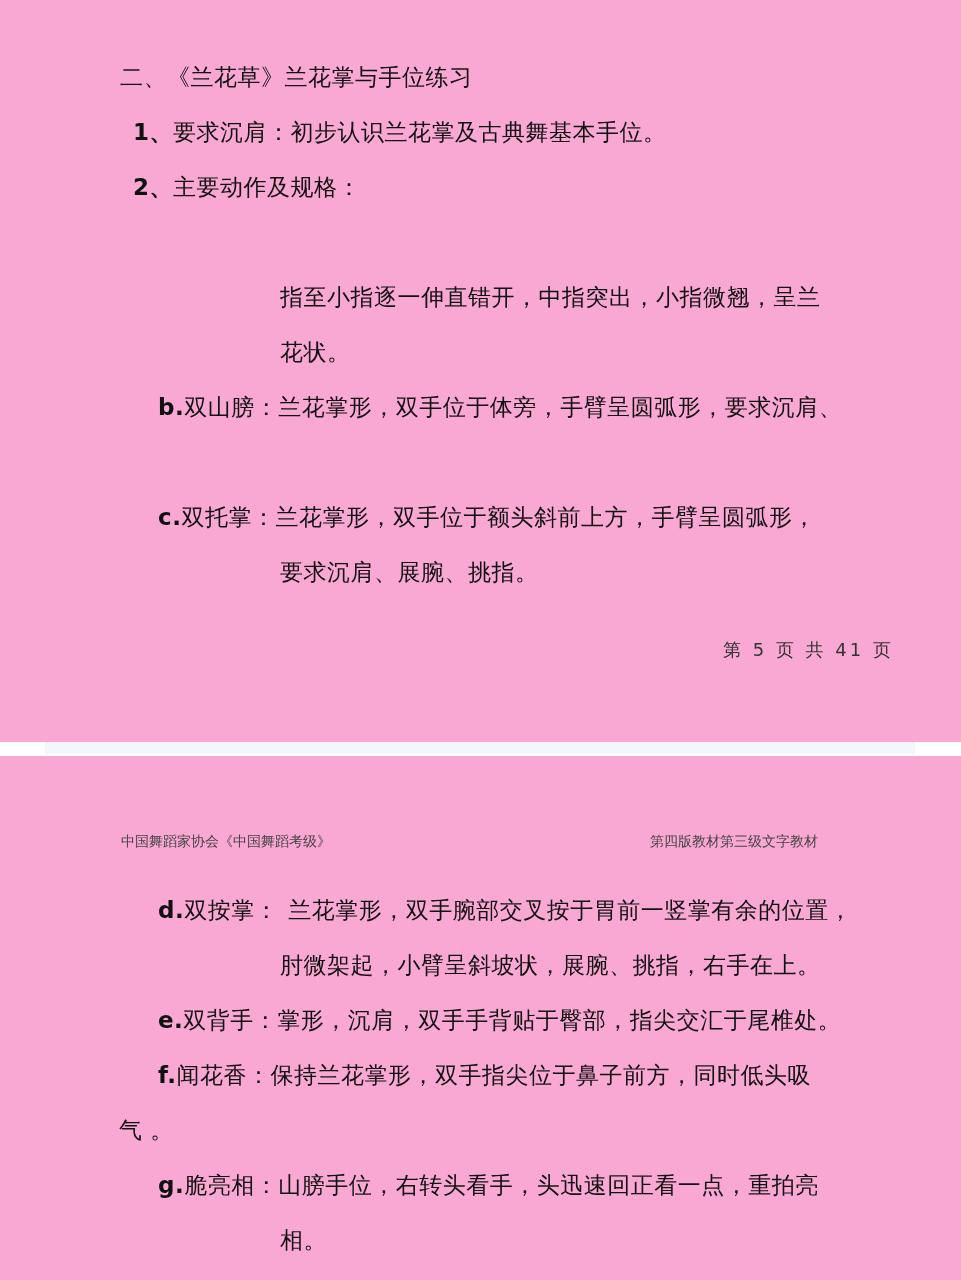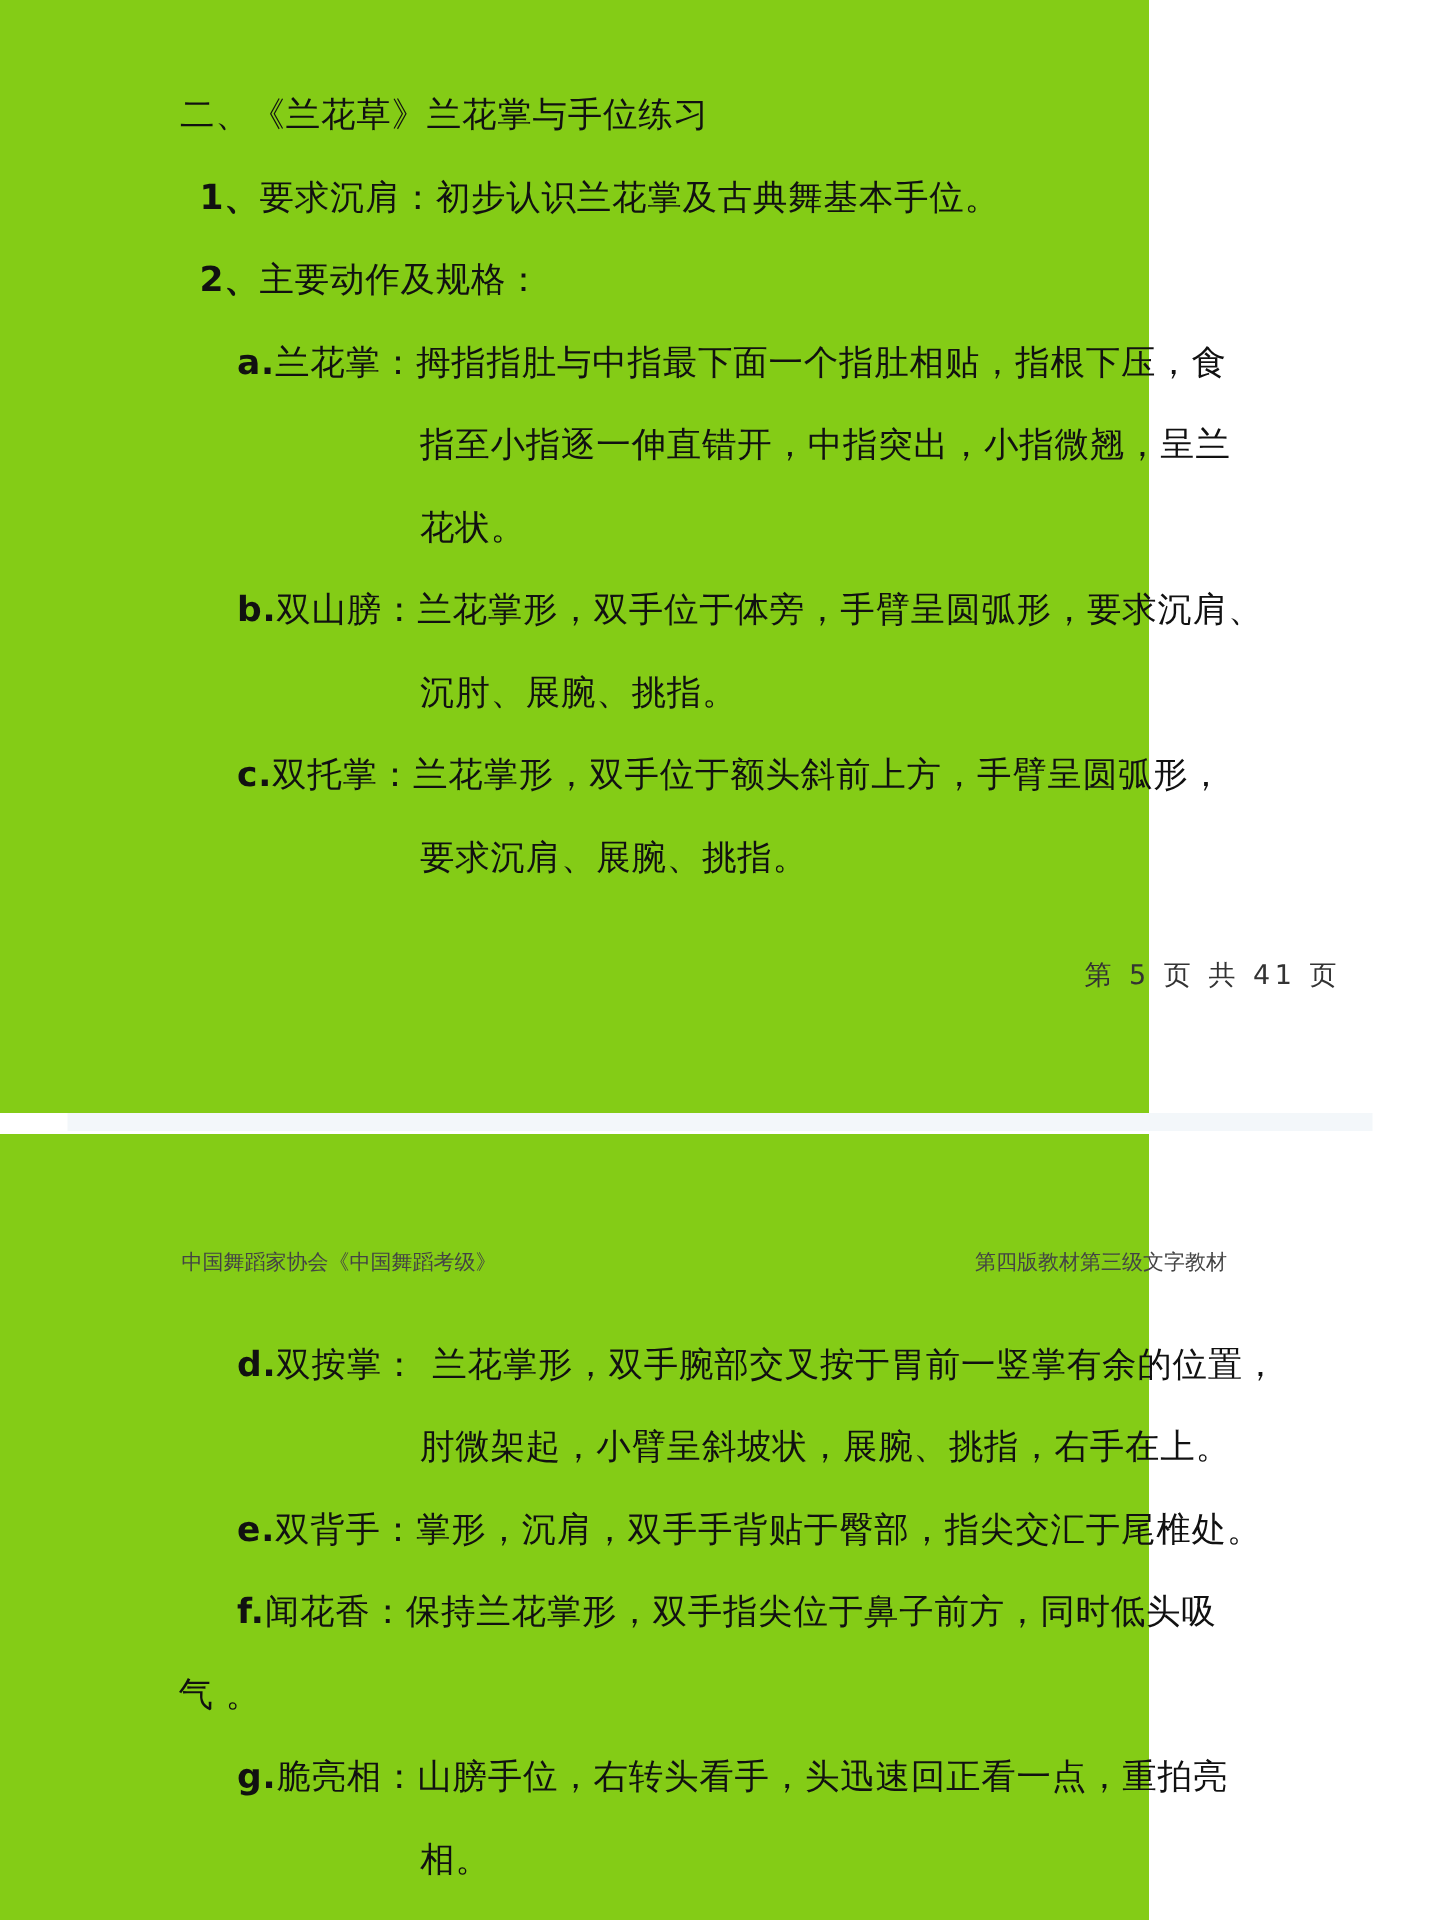--- a/index.html
+++ b/index.html
@@ -1,21 +1,21 @@
 <!DOCTYPE html>
 <html><head>
 <meta charset="utf-8">
 <style>
   html, body { margin: 0; padding: 0; background: #ffffff; }
   body {
     width: 961px; height: 1280px; position: relative; overflow: hidden;
     font-family: "DejaVu Sans", "Liberation Sans", sans-serif;
     color: #111;
   }
-  .page { position: absolute; left: 0; width: 766px; background: #84cc16; }
+  .page { position: absolute; left: 0; width: 961px; background: #f9a8d4; }
   #page1 { top: 0; height: 742px; }
   #page2 { top: 756px; height: 524px; }
   .gap {
     position: absolute; left: 45px; top: 742px; width: 870px; height: 12px;
     background: #f3f7fa;
   }
   .line {
     position: absolute; white-space: nowrap; font-size: 23px; line-height: 30px;
     letter-spacing: 0.5px;
   }
@@ -37,30 +37,26 @@
   <div class="line section-title" style="left:120px; top:62px;">二、《兰花草》兰花掌与手位练习</div>
 
   <div class="line" style="left:133px; top:117px;">
     <span class="label">1、</span><span>要求沉肩：初步认识兰花掌及古典舞基本手位。</span>
   </div>
 
   <div class="line" style="left:133px; top:172px;">
     <span class="label">2、</span><span>主要动作及规格：</span>
   </div>
 
-  <div class="line" style="left:158px; top:227px;">
-    <span class="label">a.</span><span>兰花掌：</span><span>拇指指肚与中指最下面一个指肚相贴，指根下压，食</span>
-  </div>
   <div class="line" style="left:280px; top:282px;">指至小指逐一伸直错开，中指突出，小指微翘，呈兰</div>
   <div class="line" style="left:280px; top:337px;">花状。</div>
 
   <div class="line" style="left:158px; top:392px;">
     <span class="label">b.</span><span>双山膀：</span><span>兰花掌形，双手位于体旁，手臂呈圆弧形，要求沉肩、</span>
   </div>
-  <div class="line" style="left:280px; top:447px;">沉肘、展腕、挑指。</div>
 
   <div class="line" style="left:280px; top:557px;">要求沉肩、展腕、挑指。</div>
   <div class="line" style="left:158px; top:502px;">
     <span class="label">c.</span><span>双托掌：</span><span>兰花掌形，双手位于额头斜前上方，手臂呈圆弧形，</span>
   </div>
 
   <div class="page-num" style="left:723px; top:638px;">第 5 页 共 41 页</div>
 </div>
 
 <div class="gap"></div>

